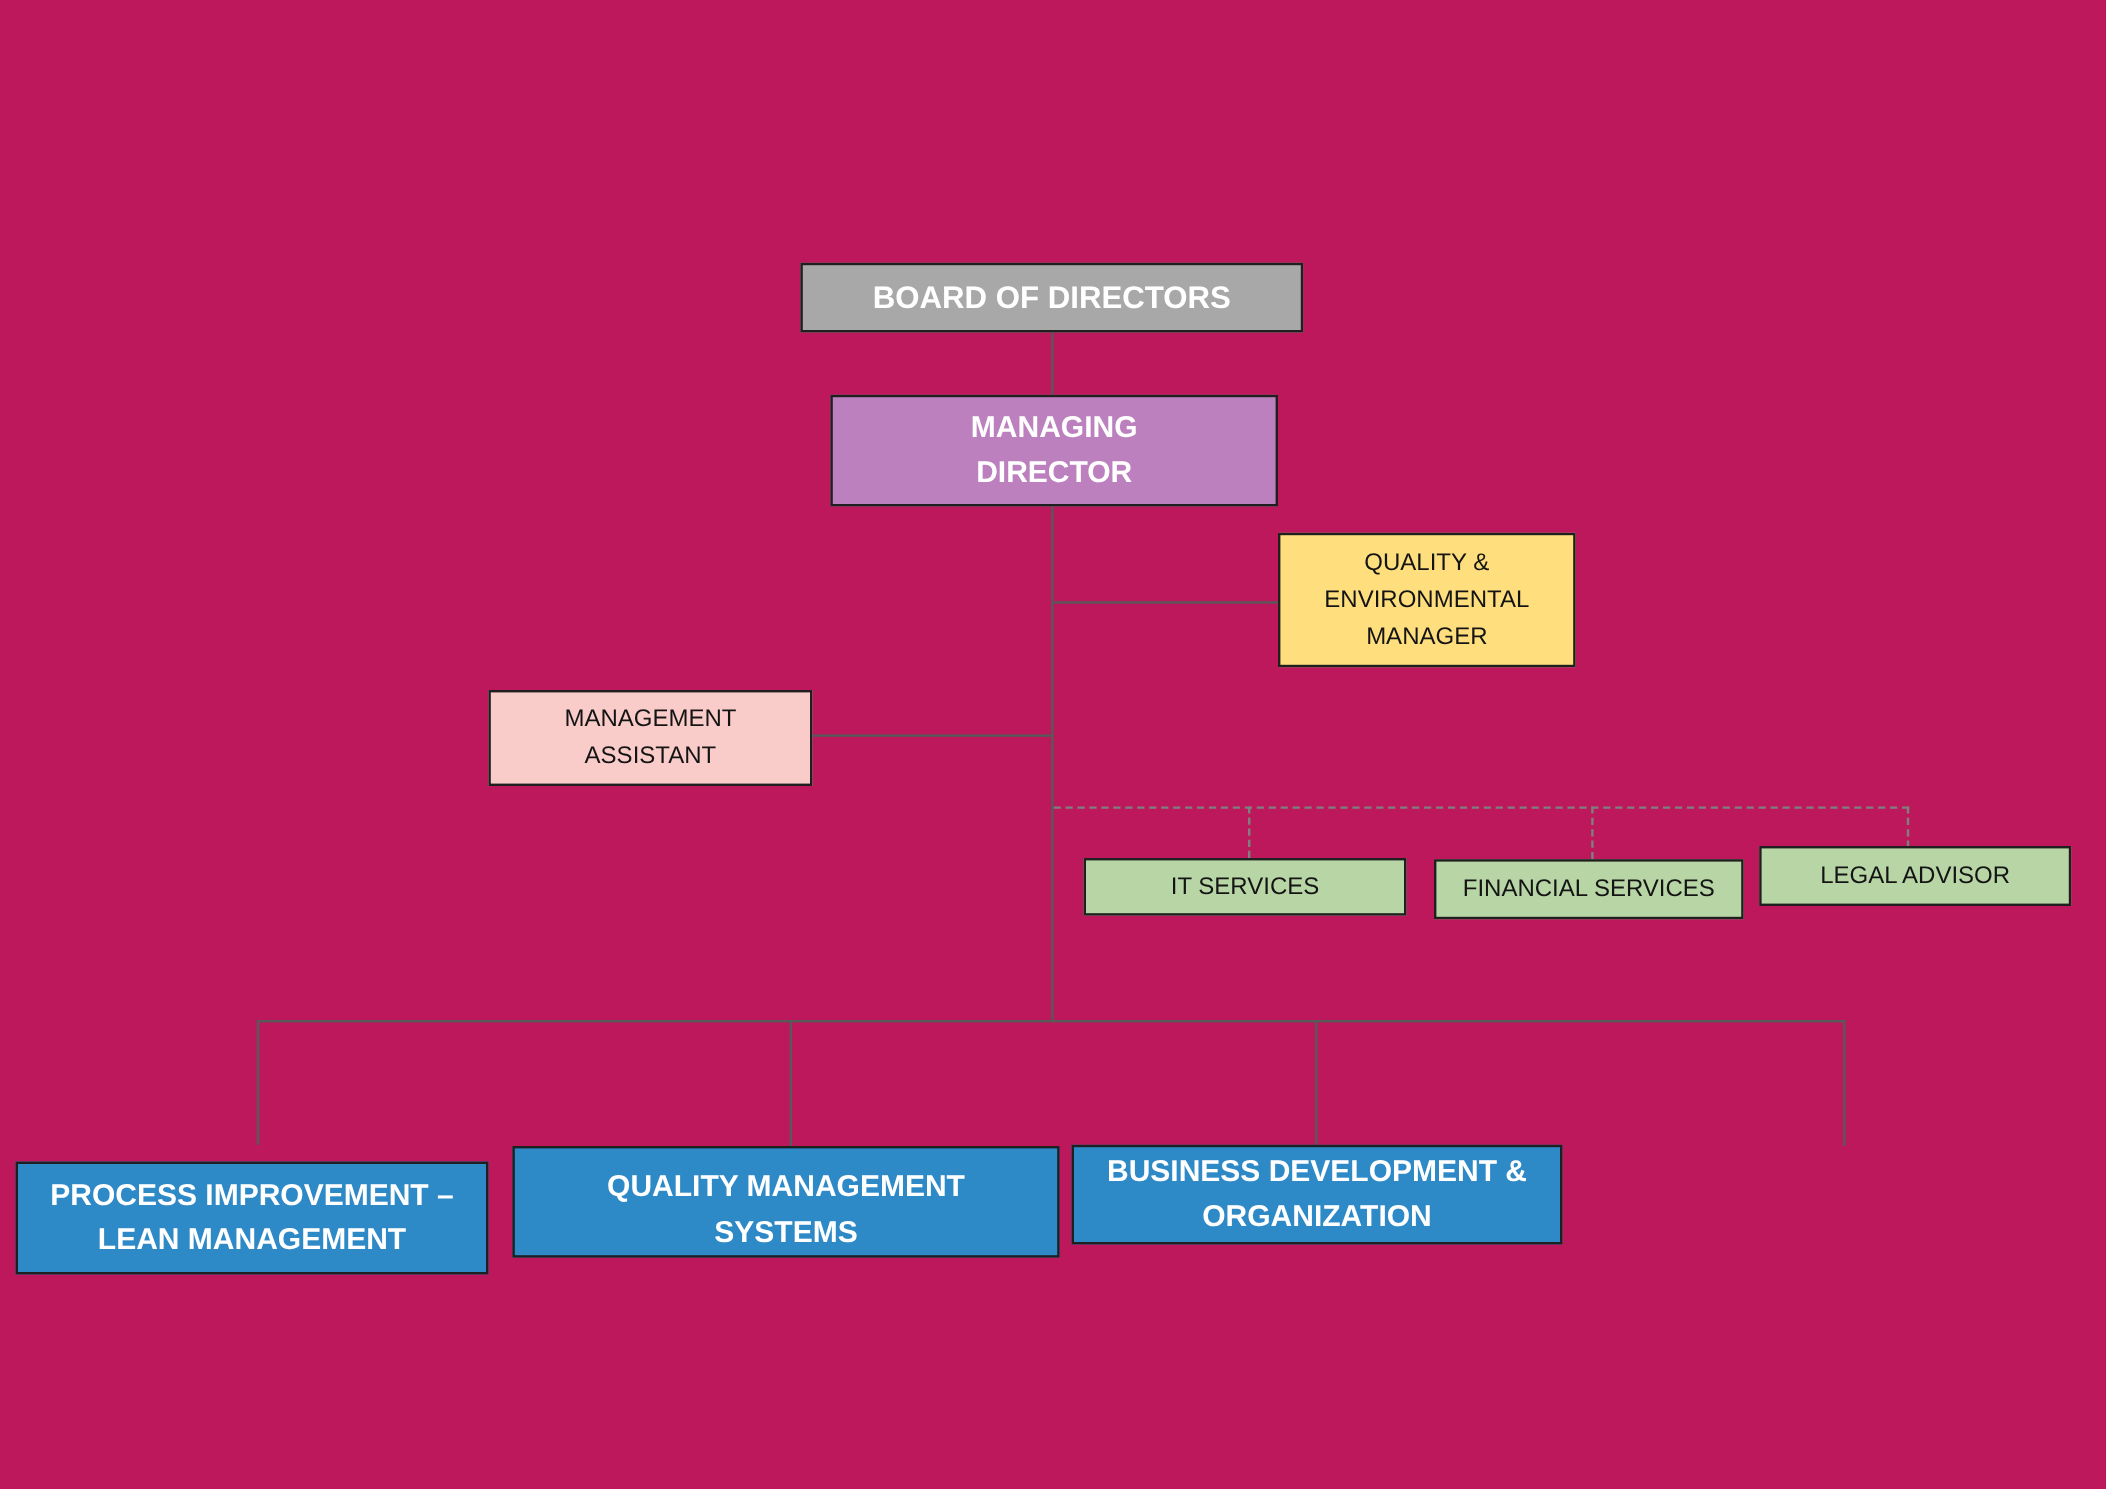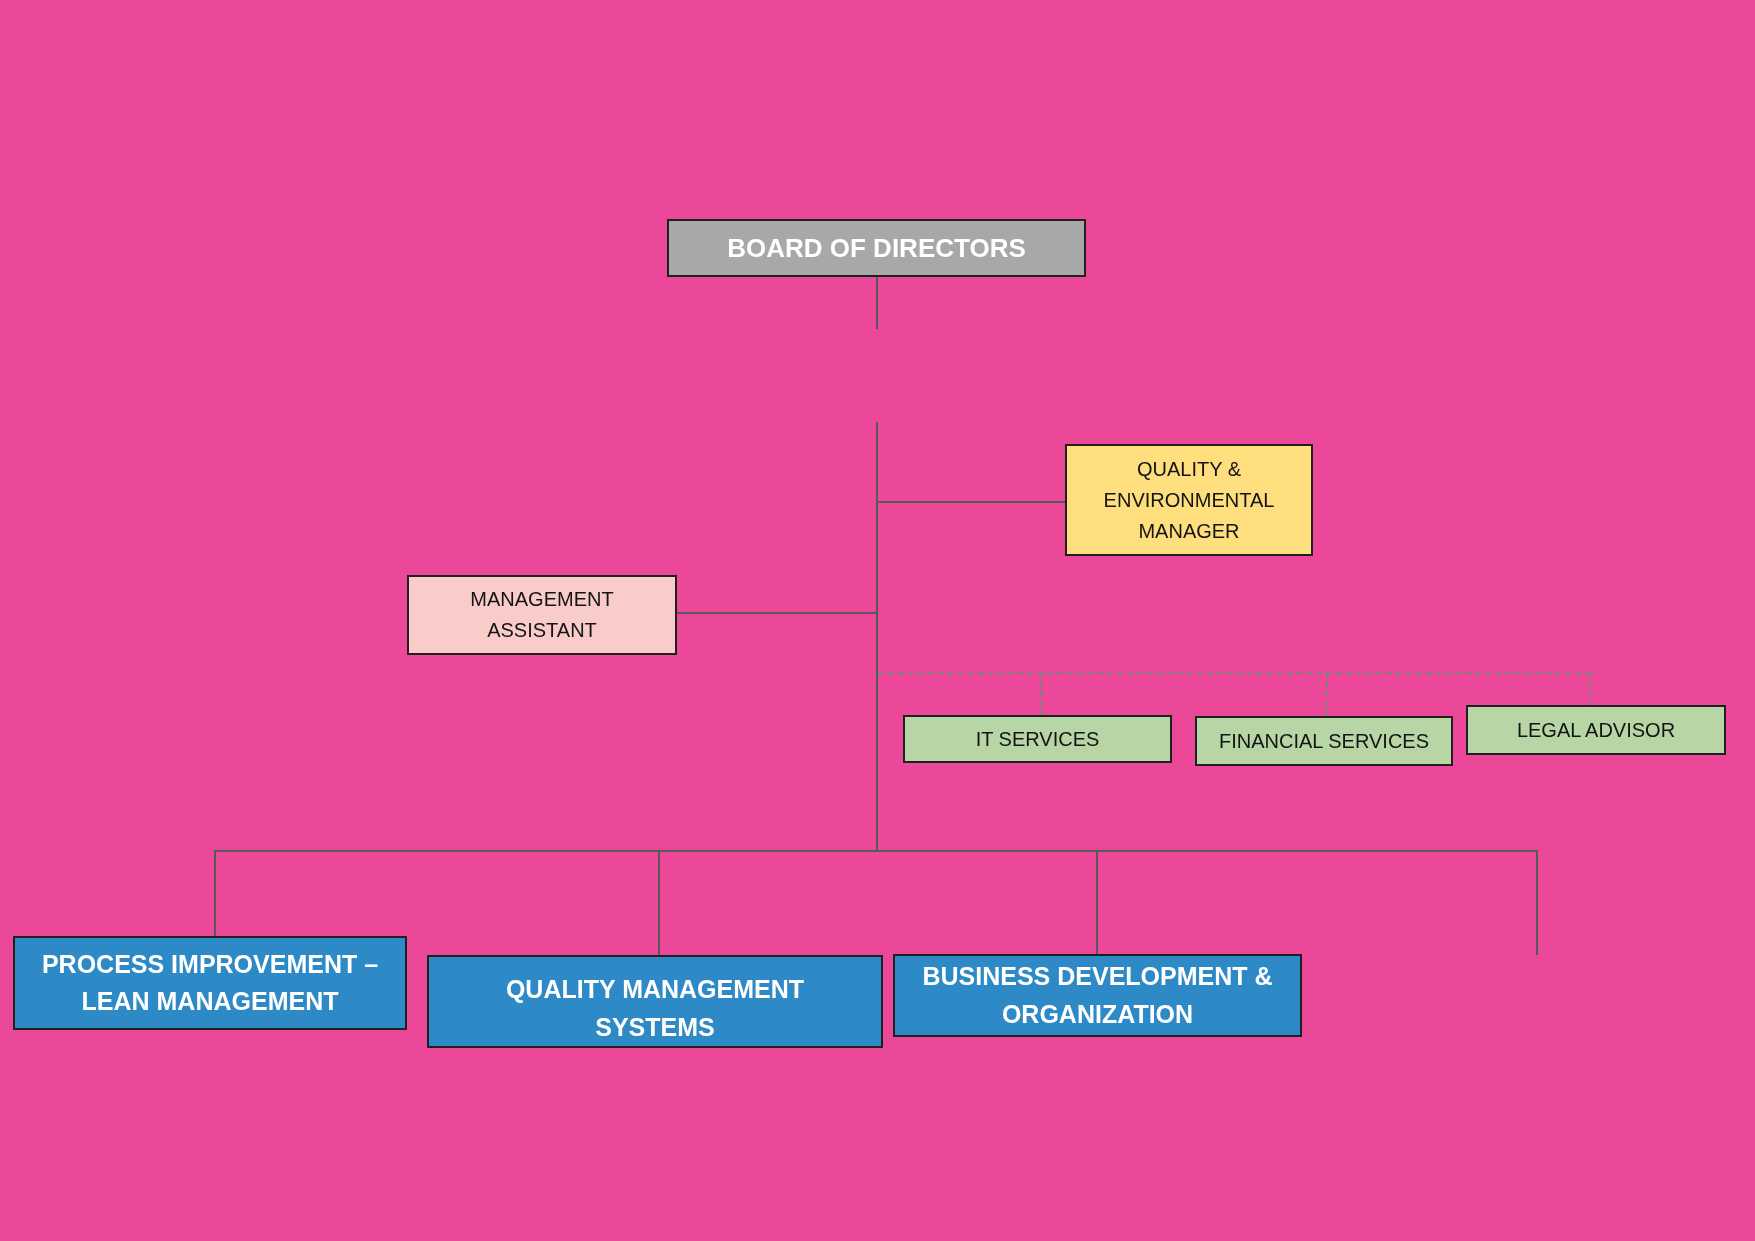--- a/index.html
+++ b/index.html
@@ -5,21 +5,21 @@
   html, body {
     margin: 0;
     padding: 0;
     background: #ffffff;
     font-family: "Liberation Sans", sans-serif;
   }
   .canvas {
     position: relative;
     width: 1755px;
     height: 1241px;
-    background: #ec4899;
+    background: #be185d;
     overflow: hidden;
   }
   
   .node {
     position: absolute;
     box-sizing: border-box;
     border: 2px solid #1f1f1f;
     display: flex;
     align-items: center;
     justify-content: center;
@@ -68,20 +68,24 @@
   <div class="line h-solid" style="left:215px; top:850px; width:1322px;"></div>
   <div class="line v-solid" style="left:214px; top:850px; height:104px;"></div>
   <div class="line v-solid" style="left:658px; top:850px; height:105px;"></div>
   <div class="line v-solid" style="left:1096px; top:850px; height:104px;"></div>
   <div class="line v-solid" style="left:1536px; top:850px; height:105px;"></div>
 
   <div class="node t-bold-white t-board" style="left: 667px; top: 219px; width: 419px; height: 58px; background: rgb(168, 168, 168);">
     <span class="node-label">BOARD OF DIRECTORS</span>
   </div>
 
+  <div class="node t-bold-white" style="left: 692px; top: 329px; width: 373px; height: 93px; background: rgb(188, 128, 190);">
+    <span class="node-label">MANAGING
+DIRECTOR</span>
+  </div>
 
   <div class="node t-black" style="left: 1065px; top: 444px; width: 248px; height: 112px; background: rgb(255, 222, 125);">
     <span class="node-label">QUALITY &amp;
 ENVIRONMENTAL
 MANAGER</span>
   </div>
 
   <div class="node t-black" style="left: 407px; top: 575px; width: 270px; height: 80px; background: rgb(249, 204, 202);">
     <span class="node-label">MANAGEMENT
 ASSISTANT</span>
@@ -92,21 +96,21 @@
   </div>
 
   <div class="node t-black" style="left: 1195px; top: 716px; width: 258px; height: 50px; background: rgb(183, 213, 165); justify-content: flex-end;">
     <span class="node-label">FINANCIAL SERVICES</span>
   </div>
 
   <div class="node t-black" style="left: 1466px; top: 705px; width: 260px; height: 50px; background: rgb(183, 213, 165);">
     <span class="node-label">LEGAL ADVISOR</span>
   </div>
 
-  <div class="node t-bold-white" style="left: 13px; top: 936px; width: 394px; height: 94px; background: rgb(46, 137, 199);">
+  <div class="node t-bold-white" style="left: 13px; top: 968px; width: 394px; height: 94px; background: rgb(46, 137, 199);">
     <span class="node-label">PROCESS IMPROVEMENT –
 LEAN MANAGEMENT</span>
   </div>
 
   <div class="node t-bold-white" style="left: 427px; top: 955px; width: 456px; height: 93px; background: rgb(46, 137, 199); align-items: flex-end;">
     <span class="node-label">QUALITY MANAGEMENT
 SYSTEMS</span>
   </div>
 
   <div class="node t-bold-white" style="left: 893px; top: 954px; width: 409px; height: 83px; background: rgb(46, 137, 199);">

